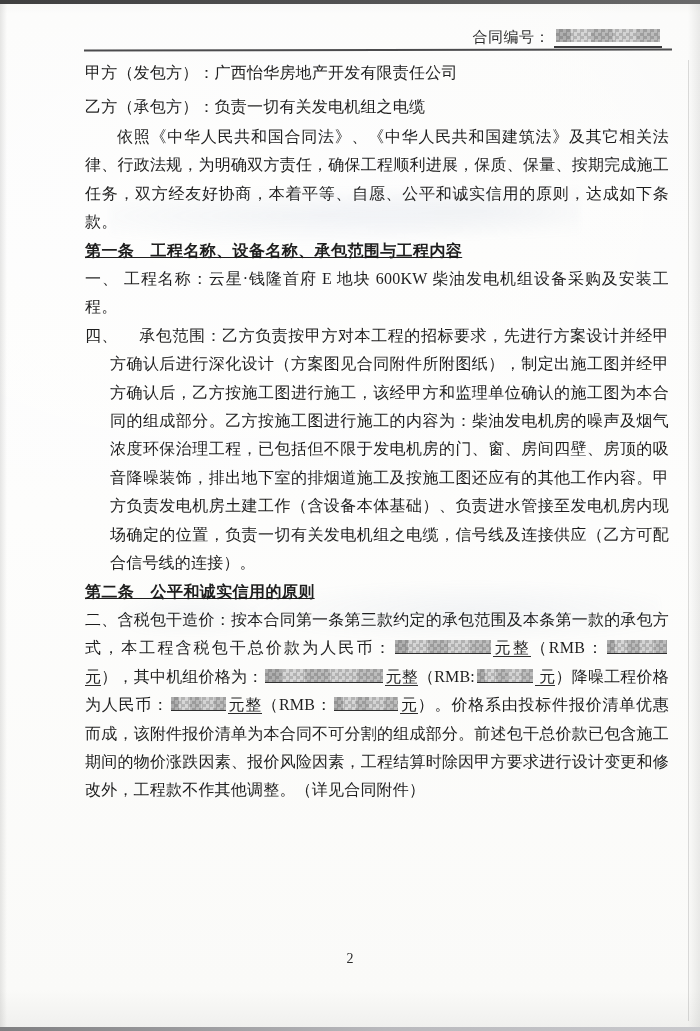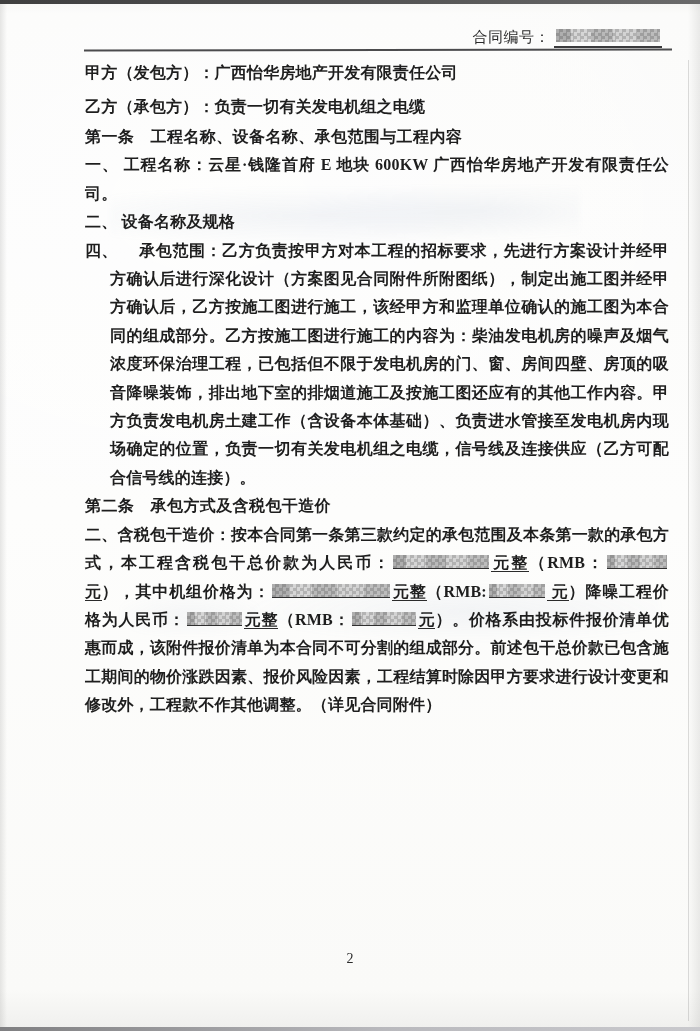--- a/index.html
+++ b/index.html
@@ -37,24 +37,24 @@
           font-size:15px;color:#2a2a2a;letter-spacing:.5px;}
   .rule{position:absolute;top:49px;left:84px;right:28px;height:2px;background:#4b4b4d;transform:rotate(-.12deg);}
   .hdr-redact-wrap{border-bottom:2px solid #3b3b3d;padding-bottom:1px;transform:translateY(1px);}
 
   
   .content{
     position:absolute;left:85px;top:56px;width:584px;
     font-size:16px;line-height:28.4px;color:#1e1e1e;letter-spacing:.2px;
     text-align:justify;
   }
-  .content p{margin:0;font-weight:bold;}
+  .content p{margin:0;}
   p.party{line-height:33.5px;}
   p.indent{text-indent:32px;}
-  p.heading{font-weight:700;letter-spacing:.4px;}
+  p.heading{font-weight:700;letter-spacing:.4px;text-decoration:underline;}
   p.hang{padding-left:25px;text-indent:-25px;}
 
   .u{border-bottom:1.5px solid #2b2b2b;padding-bottom:0;}
   .redact{
     display:inline-block;height:13px;vertical-align:-1px;margin:0 2px;
     background:
       linear-gradient(90deg, rgba(110,110,110,.40) 0 14%, rgba(205,205,205,.25) 14% 34%, rgba(125,125,125,.35) 34% 55%, rgba(195,195,195,.28) 55% 78%, rgba(135,135,135,.35) 78%),
       repeating-conic-gradient(#ababab 0% 25%, #d9d9d9 0% 50%);
     background-size:auto,7px 7px;
     border-bottom:1.5px solid #2f2f2f;
@@ -75,25 +75,25 @@
 
   <div class="header">
     <span>合同编号：</span>
     <span class="hdr-redact-wrap"><span class="redact" style="width:104px;border-bottom:none;"></span></span>
   </div>
   <div class="rule"></div>
 
   <div class="content" id="doc-body">
       <p class="party">甲方（发包方）：广西怡华房地产开发有限责任公司</p>
       <p class="party">乙方（承包方）：负责一切有关发电机组之电缆</p>
+      <p class="indent">依照《中华人民共和国合同法》、《中华人民共和国建筑法》及其它相关法律、行政法规，为明确双方责任，确保工程顺利进展，保质、保量、按期完成施工任务，双方经友好协商，本着平等、自愿、公平和诚实信用的原则，达成如下条款。</p>
       <p class="heading">第一条　工程名称、设备名称、承包范围与工程内容</p>
-      <p class="plain">一、 工程名称：云星·钱隆首府 E 地块 600KW 广西怡华房地产开发有限责任公司。</p>
-      <p class="plain">二、 设备名称及规格</p>
+      <p class="plain">一、 工程名称：云星·钱隆首府 E 地块 600KW 柴油发电机组设备采购及安装工程。</p>
       <p class="hang">四、　 承包范围：乙方负责按甲方对本工程的招标要求，先进行方案设计并经甲方确认后进行深化设计（方案图见合同附件所附图纸），制定出施工图并经甲方确认后，乙方按施工图进行施工，该经甲方和监理单位确认的施工图为本合同的组成部分。乙方按施工图进行施工的内容为：柴油发电机房的噪声及烟气浓度环保治理工程，已包括但不限于发电机房的门、窗、房间四壁、房顶的吸音降噪装饰，排出地下室的排烟道施工及按施工图还应有的其他工作内容。甲方负责发电机房土建工作（含设备本体基础）、负责进水管接至发电机房内现场确定的位置，负责一切有关发电机组之电缆，信号线及连接供应（乙方可配合信号线的连接）。</p>
-      <p class="heading">第二条　承包方式及含税包干造价</p>
+      <p class="heading">第二条　公平和诚实信用的原则</p>
       <p class="rich"><span>二、含税包干造价：按本合同第一条第三款约定的承包范围及本条第一款的承包方式，本工程含税包干总价款为人民币：</span><span class="redact" style="width: 96px;"></span><span class="u">元整</span><span>（RMB：</span><span class="redact" style="width: 60px;"></span><span class="u"> 元</span><span>），其中机组价格为：</span><span class="redact" style="width: 118px;"></span><span class="u">元整</span><span>（RMB:</span><span class="redact" style="width: 56px;"></span><span class="u"> 元</span><span>）降噪工程价格为人民币：</span><span class="redact" style="width: 55px;"></span><span class="u">元整</span><span>（RMB：</span><span class="redact" style="width: 64px;"></span><span class="u">元</span><span>）。价格系由投标件报价清单优惠而成，该附件报价清单为本合同不可分割的组成部分。前述包干总价款已包含施工期间的物价涨跌因素、报价风险因素，工程结算时除因甲方要求进行设计变更和修改外，工程款不作其他调整。（详见合同附件）</span></p>
     </div>
 
   <div class="page-number">2</div>
 
   <div class="edge-left"></div>
   <div class="edge-right"></div>
   <div class="edge-right-line"></div>
   <div class="edge-top"></div>
   <div class="edge-bottom"></div>

